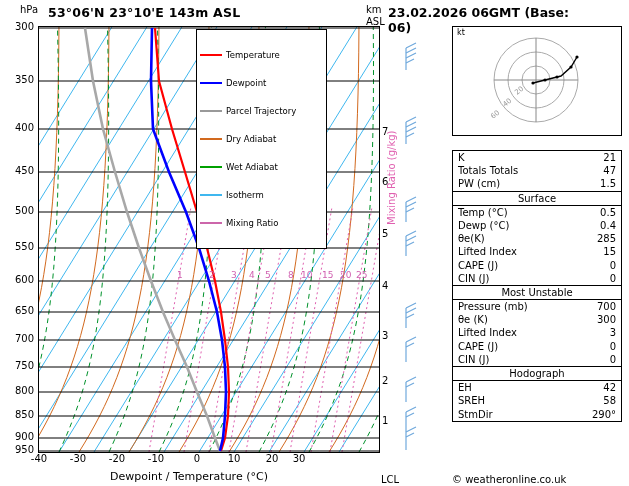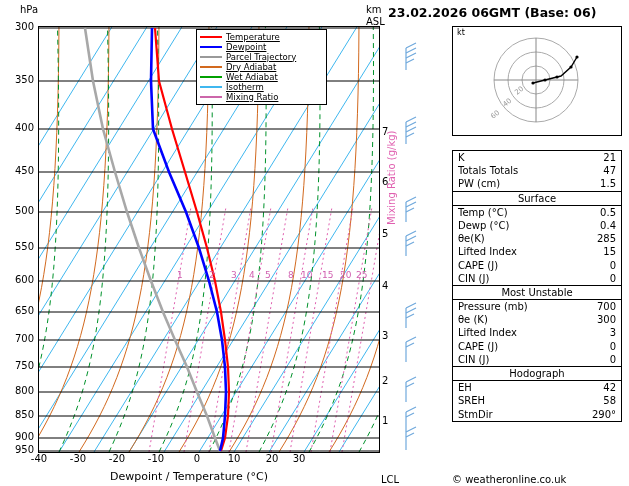--- a/index.html
+++ b/index.html
@@ -1,18 +1,18 @@
 <!DOCTYPE html>
 <html><head>
 <meta charset="utf-8">
 <style>
   html,body{margin:0;padding:0;background:#ffffff;}
   body{width:629px;height:486px;position:relative;font-family:"DejaVu Sans",sans-serif;overflow:hidden;}
   .abs{position:absolute;}
-  #root{position:relative;width:590px;height:486px;padding-left:9px;}
+  #root{position:relative;width:590px;height:486px;}
 
   
   .hdr-left{left:48px;top:5px;font-size:12.5px;font-weight:bold;color:#000;letter-spacing:.2px;}
   .hdr-right{left:388px;top:5px;font-size:12.5px;font-weight:bold;color:#000;}
   .unit-hpa{left:20px;top:4px;font-size:10px;color:#000;}
   .unit-km{left:366px;top:4px;font-size:10px;color:#000;}
   .unit-asl{left:366px;top:16px;font-size:10px;color:#000;}
 
   
   #plot{left:38px;top:26px;width:340px;height:425px;border:1px solid #000;background:#fff;overflow:hidden;}
@@ -22,21 +22,21 @@
   .xlab{position:absolute;font-size:10px;color:#000;text-align:center;width:30px;}
   .xaxis-title{left:110px;top:470px;font-size:11px;color:#000;}
   .kmlab{position:absolute;font-size:10px;color:#000;}
   .lcl{left:381px;top:474px;font-size:10px;color:#000;}
   .mixlab{position:absolute;font-size:9px;color:#d060b0;}
   .mix-axis-title{left:386px;top:225px;font-size:10px;color:#e060b0;
       transform:rotate(-90deg);transform-origin:left top;white-space:nowrap;}
 
   
   #legend{left:196px;top:29px;width:123px;border:1px solid #000;background:#fff;padding:2px 3px;}
-  .lgrow{display:flex;align-items:center;height:10px;margin:0 0;text-decoration:underline;}
+  .lgrow{display:flex;align-items:center;height:10px;margin:18px 0;}
   .lgline{width:22px;height:0;border-top-width:2px;border-top-style:solid;margin-right:4px;}
   .lgtxt{font-size:8.5px;color:#000;line-height:9px;white-space:nowrap;}
 
   
   #hodo{left:452px;top:26px;width:168px;height:108px;border:1px solid #000;background:#fff;}
   .kt{left:457px;top:28px;font-size:8px;color:#000;}
 
   
   #tbl{left:452px;top:150px;width:168px;border:1px solid #000;background:#fff;font-size:10px;color:#000;}
   .trow{display:flex;justify-content:space-between;padding:0 5px;height:13.2px;line-height:13.2px;white-space:nowrap;}
@@ -45,20 +45,21 @@
 
   .credit{left:452px;top:466px;font-size:10px;color:#000;}
   .copy{font-family:"DejaVu Sans",sans-serif;margin-top:8px;}
 </style>
 </head>
 <body>
 
 <div id="root">
 
   <div class="abs unit-hpa">hPa</div>
+  <div class="abs hdr-left">53°06'N 23°10'E 143m ASL</div>
   <div class="abs hdr-right">23.02.2026 06GMT (Base: 06)</div>
   <div class="abs unit-km">km</div>
   <div class="abs unit-asl">ASL</div>
 
   <div id="plot" class="abs">
     <svg width="340" height="425" viewBox="0 0 340 425">
       <defs>
         <clipPath id="clipPlot">
             <rect x="0" y="0" width="340" height="425"></rect>
           </clipPath>

